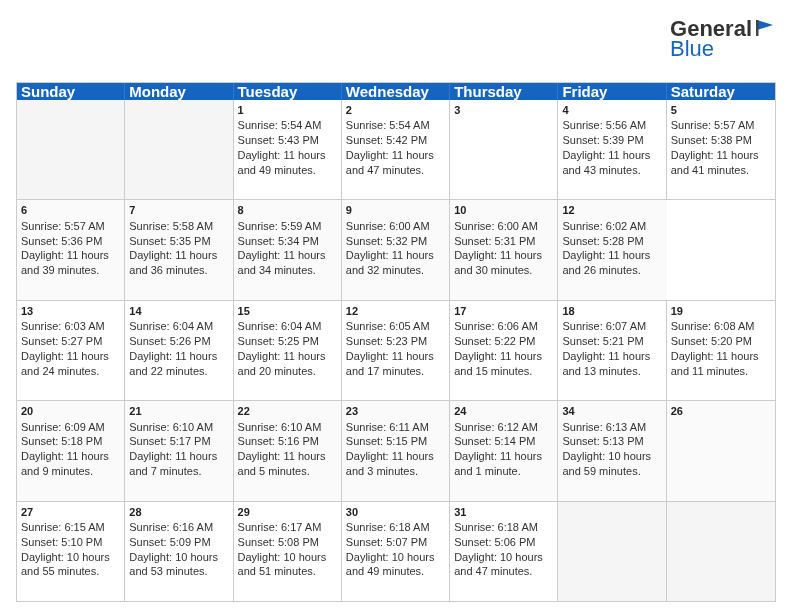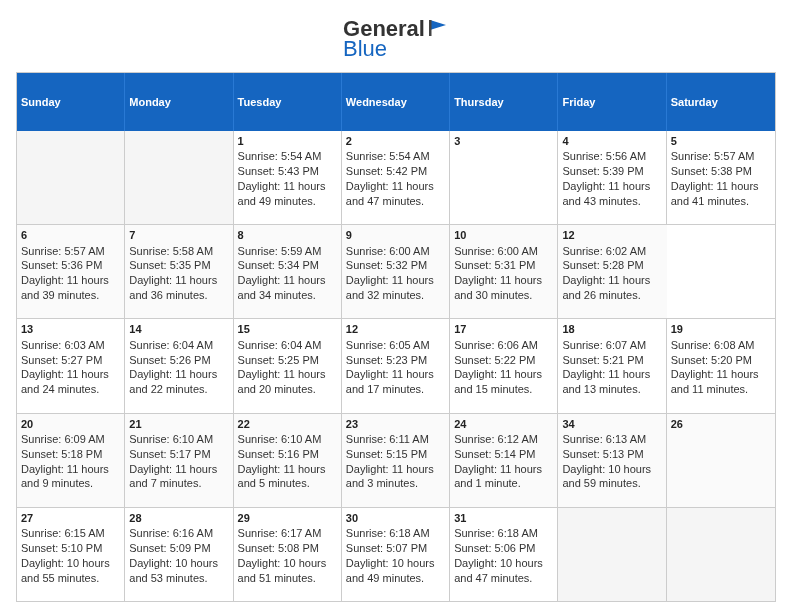--- a/index.html
+++ b/index.html
@@ -12,23 +12,23 @@
     }
     .container {
       width: 792px;
       height: 612px;
       padding: 16px 16px 10px 16px;
       display: flex;
       flex-direction: column;
     }
     .header {
       display: flex;
-      justify-content: center;
+      justify-content: flex-end;
       align-items: flex-start;
-      margin-bottom: 10px;
+      margin-bottom: 20px;
     }
     .logo {
       display: flex;
       flex-direction: column;
       align-items: flex-start;
     }
     .title-block {
       text-align: right;
     }
     .month-title {
@@ -47,23 +47,23 @@
       flex-direction: column;
       border: 1px solid #ccc;
     }
     .cal-header {
       display: grid;
       grid-template-columns: repeat(7, 1fr);
       background: #1565c0;
     }
     .cal-header-cell {
       color: #fff;
-      font-size: 11px;
+      font-size: 15px;
       font-weight: bold;
-      padding: 23px 4px;
+      padding: 0 4px;
       text-align: left;
       border-right: 1px solid #2979d4;
     }
     .cal-header-cell:last-child { border-right: none; }
     .cal-body {
       flex: 1;
       display: flex;
       flex-direction: column;
     }
     .cal-row {

